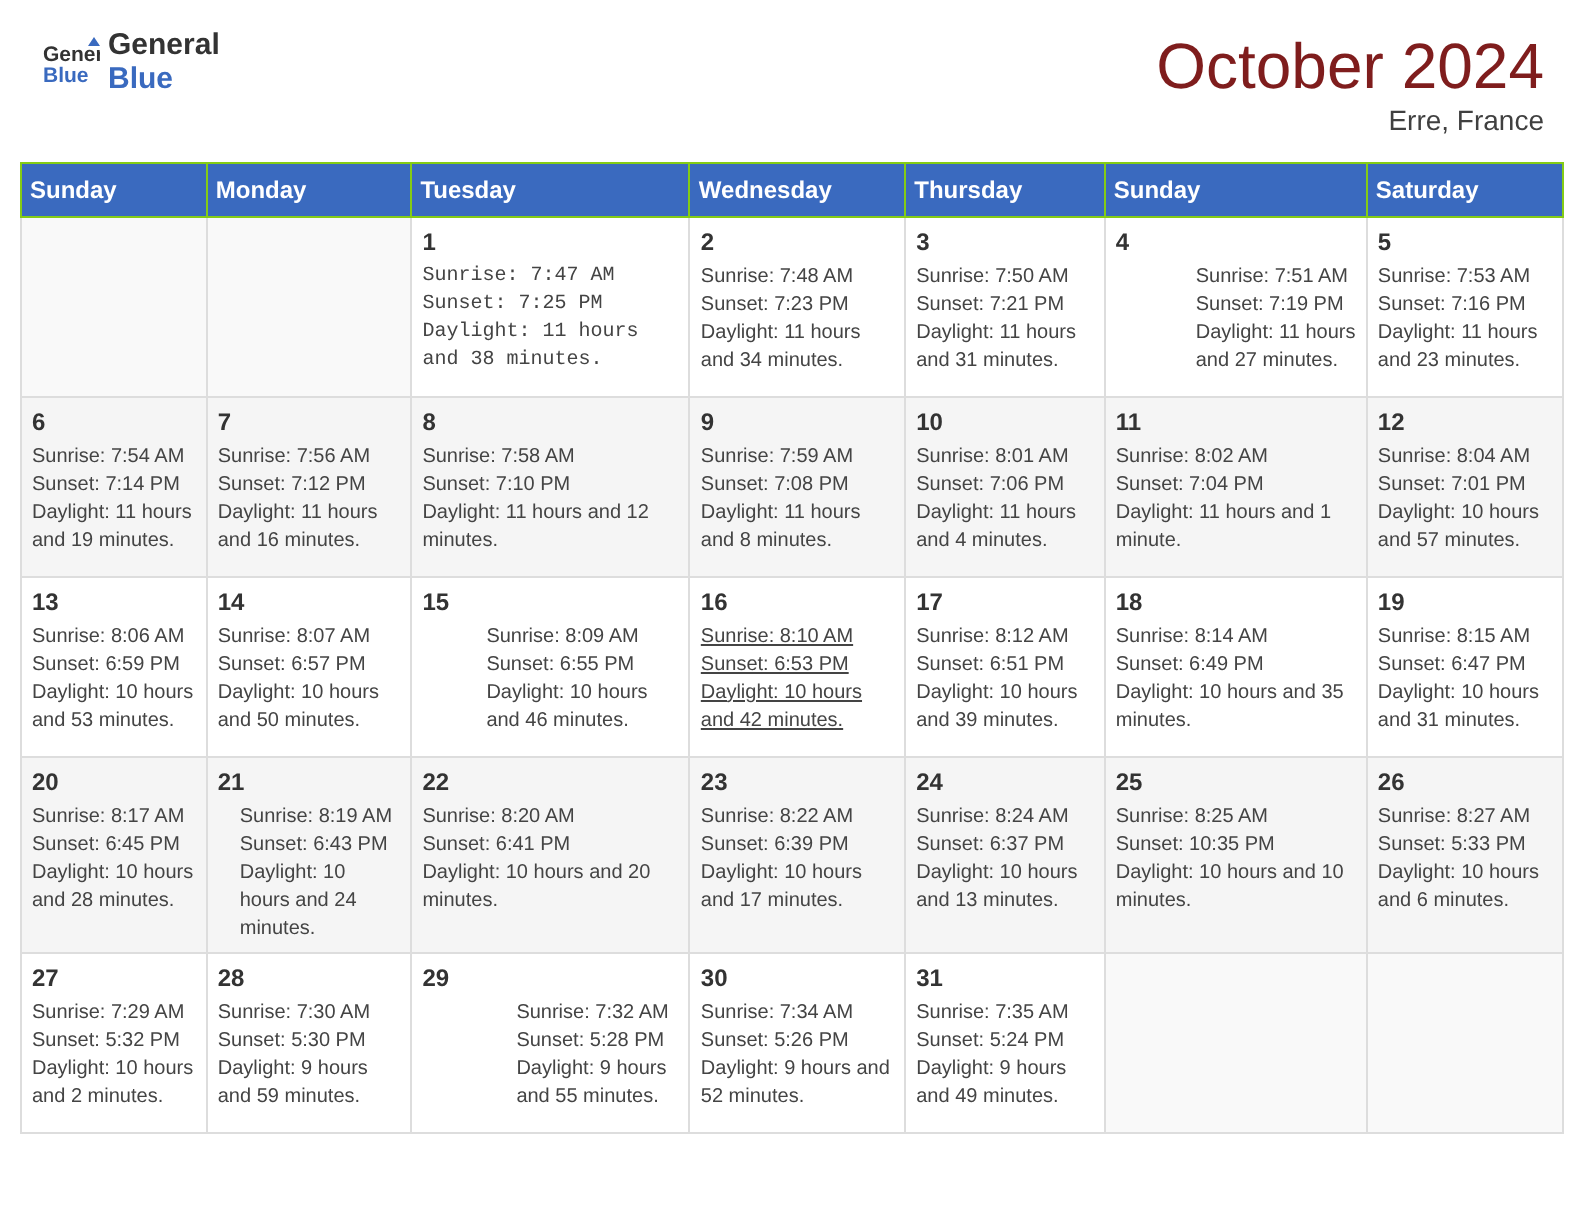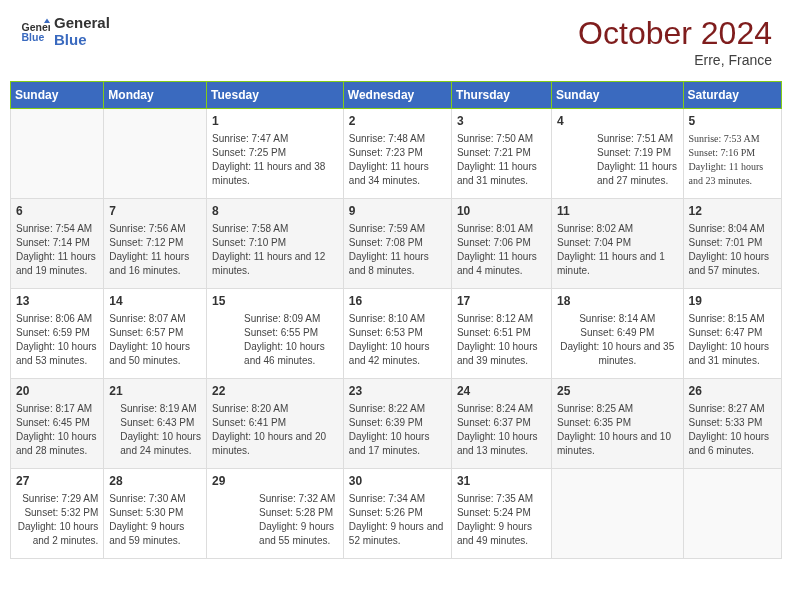--- a/index.html
+++ b/index.html
@@ -110,21 +110,21 @@
         <th>Sunday</th>
         <th>Saturday</th>
       </tr>
   </thead>
   <tbody id="calendar-body">
       <tr>
         <td class="empty"></td>
         <td class="empty"></td>
         <td>
           <span class="day-num">1</span>
-          <div class="day-info" style="white-space: pre-line;">Sunrise: 7:47 AM
+          <div class="day-info" style="white-space: pre-line; font-family: Liberation Mono, monospace;">Sunrise: 7:47 AM
 Sunset: 7:25 PM
 Daylight: 11 hours and 38 minutes.</div>
         </td>
         <td>
           <span class="day-num">2</span>
           <div class="day-info" style="white-space: pre-line;">Sunrise: 7:48 AM
 Sunset: 7:23 PM
 Daylight: 11 hours and 34 minutes.</div>
         </td>
         <td>
@@ -134,21 +134,21 @@
 Daylight: 11 hours and 31 minutes.</div>
         </td>
         <td>
           <span class="day-num">4</span>
           <div class="day-info" style="white-space: pre-line; margin-left: 40px;">Sunrise: 7:51 AM
 Sunset: 7:19 PM
 Daylight: 11 hours and 27 minutes.</div>
         </td>
         <td>
           <span class="day-num">5</span>
-          <div class="day-info" style="white-space: pre-line; font-family: Liberation Serif, serif;">Sunrise: 7:53 AM
+          <div class="day-info" style="white-space: pre-line;">Sunrise: 7:53 AM
 Sunset: 7:16 PM
 Daylight: 11 hours and 23 minutes.</div>
         </td>
       </tr>
       <tr>
         <td>
           <span class="day-num">6</span>
           <div class="day-info" style="white-space: pre-line;">Sunrise: 7:54 AM
 Sunset: 7:14 PM
 Daylight: 11 hours and 19 minutes.</div>
@@ -204,33 +204,33 @@
 Daylight: 10 hours and 50 minutes.</div>
         </td>
         <td>
           <span class="day-num">15</span>
           <div class="day-info" style="white-space: pre-line; margin-left: 32px;">Sunrise: 8:09 AM
 Sunset: 6:55 PM
 Daylight: 10 hours and 46 minutes.</div>
         </td>
         <td>
           <span class="day-num">16</span>
-          <div class="day-info" style="white-space: pre-line;">Sunrise: 8:10 AM
+          <div class="day-info" style="white-space: pre-line; text-decoration: underline;">Sunrise: 8:10 AM
 Sunset: 6:53 PM
 Daylight: 10 hours and 42 minutes.</div>
         </td>
         <td>
           <span class="day-num">17</span>
           <div class="day-info" style="white-space: pre-line;">Sunrise: 8:12 AM
 Sunset: 6:51 PM
 Daylight: 10 hours and 39 minutes.</div>
         </td>
         <td>
           <span class="day-num">18</span>
-          <div class="day-info" style="white-space: pre-line; text-align: center;">Sunrise: 8:14 AM
+          <div class="day-info" style="white-space: pre-line;">Sunrise: 8:14 AM
 Sunset: 6:49 PM
 Daylight: 10 hours and 35 minutes.</div>
         </td>
         <td>
           <span class="day-num">19</span>
           <div class="day-info" style="white-space: pre-line;">Sunrise: 8:15 AM
 Sunset: 6:47 PM
 Daylight: 10 hours and 31 minutes.</div>
         </td>
       </tr>
@@ -261,34 +261,34 @@
         </td>
         <td>
           <span class="day-num">24</span>
           <div class="day-info" style="white-space: pre-line;">Sunrise: 8:24 AM
 Sunset: 6:37 PM
 Daylight: 10 hours and 13 minutes.</div>
         </td>
         <td>
           <span class="day-num">25</span>
           <div class="day-info" style="white-space: pre-line;">Sunrise: 8:25 AM
-Sunset: 6:35 PM
+Sunset: 10:35 PM
 Daylight: 10 hours and 10 minutes.</div>
         </td>
         <td>
           <span class="day-num">26</span>
           <div class="day-info" style="white-space: pre-line;">Sunrise: 8:27 AM
 Sunset: 5:33 PM
 Daylight: 10 hours and 6 minutes.</div>
         </td>
       </tr>
       <tr>
         <td>
           <span class="day-num">27</span>
-          <div class="day-info" style="white-space: pre-line; text-align: right;">Sunrise: 7:29 AM
+          <div class="day-info" style="white-space: pre-line;">Sunrise: 7:29 AM
 Sunset: 5:32 PM
 Daylight: 10 hours and 2 minutes.</div>
         </td>
         <td>
           <span class="day-num">28</span>
           <div class="day-info" style="white-space: pre-line;">Sunrise: 7:30 AM
 Sunset: 5:30 PM
 Daylight: 9 hours and 59 minutes.</div>
         </td>
         <td>

